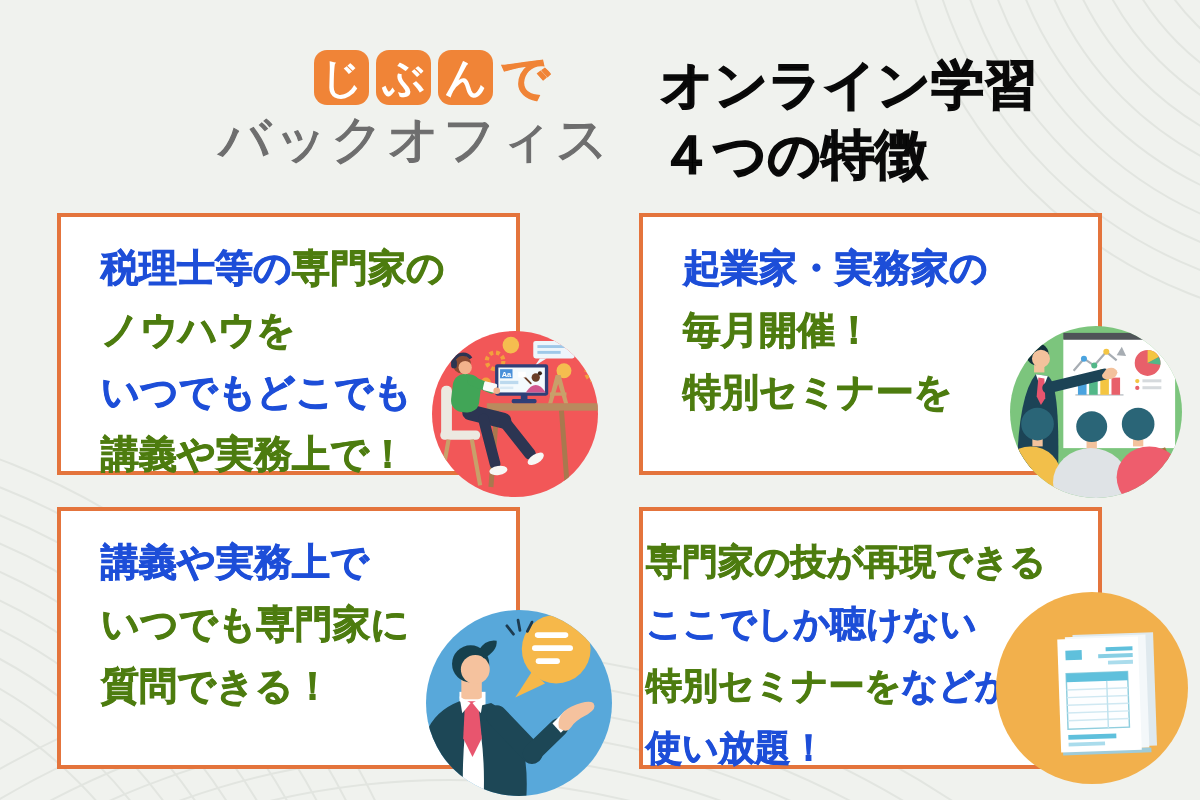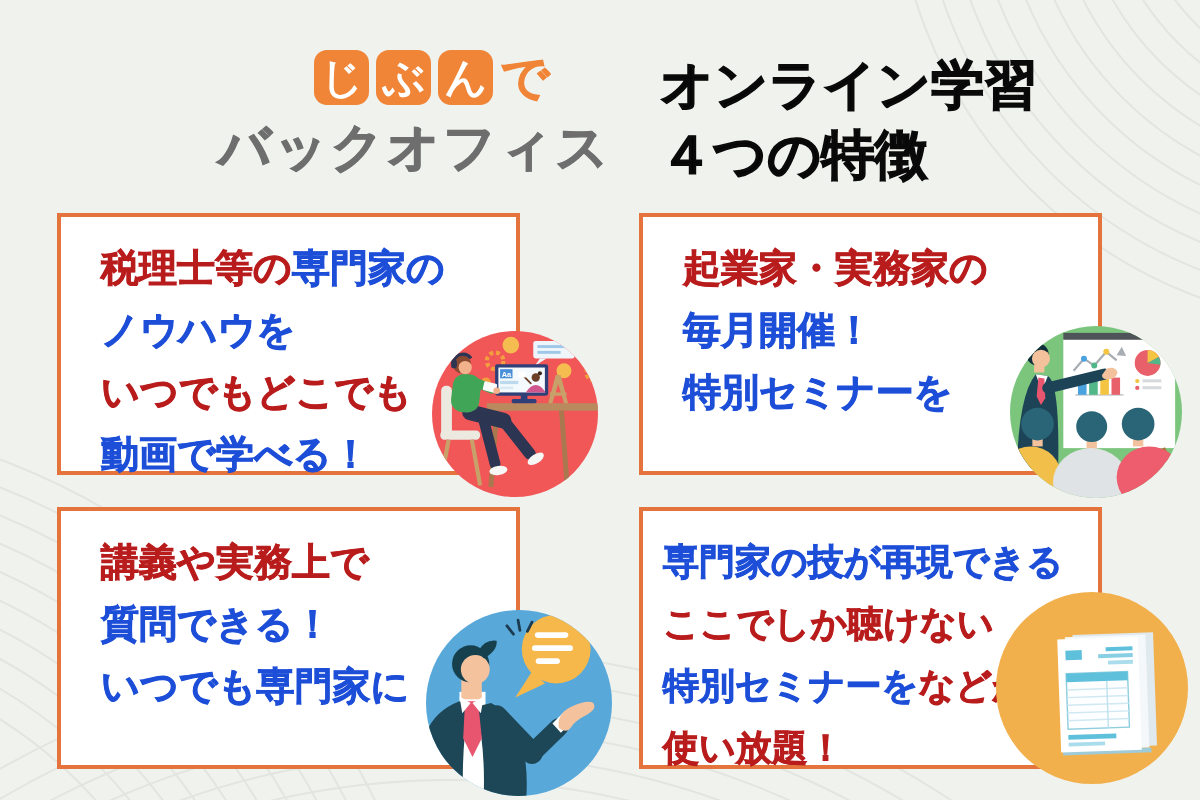--- a/index.html
+++ b/index.html
@@ -3,28 +3,28 @@
 <meta charset="utf-8">
 <style>
   * { margin:0; padding:0; box-sizing:border-box; }
   html,body { width:1200px; height:800px; overflow:hidden; }
   body { background:#f0f2ee; font-family:"Liberation Sans","DejaVu Sans",sans-serif; position:relative; }
   .bg-pattern { position:absolute; left:0; top:0; z-index:0; }
   .logo { position:absolute; left:215px; top:50px; width:400px; text-align:center; z-index:2; }
   .logo-top { display:flex; justify-content:center; align-items:flex-end; gap:7px; margin-left:34px; }
   .tile { width:55px; height:55px; background:#f08437; border-radius:13px; color:#fff; font-size:42px; font-weight:bold; display:flex; align-items:center; justify-content:center; }
   .logo-suffix { color:#f08437; font-size:48px; font-weight:bold; line-height:55px; -webkit-text-stroke:1px #f08437; }
-  .logo-name { color:#6e6e6e; font-size:52px; font-weight:bold; letter-spacing:3px; margin-top:8px; white-space:nowrap; -webkit-text-stroke:1.2px #6e6e6e; }
+  .logo-name { color:#6e6e6e; font-size:52px; font-weight:normal; letter-spacing:3px; white-space:nowrap; -webkit-text-stroke:1.2px #6e6e6e; }
   .title { position:absolute; left:660px; top:50px; z-index:2; font-size:53px; font-weight:bold; color:#000000; line-height:70px; -webkit-text-stroke:1.4px #0a0a0a; }
   .card { position:absolute; width:463px; height:262px; background:#fff; border:4px solid #e4743c; z-index:1; padding:20px 0 0 40px; }
   .card .line { font-size:38px; font-weight:bold; line-height:62px; white-space:nowrap; -webkit-text-stroke:0.9px currentColor; }
-  #card4 { padding-left:20px; }
+  #card4 { padding-left:3px; }
   #card4 .line { font-size:36px; }
-  .card .black { color:#b91c1c; }
-  .card .red { color:#1d4ed8; }
+  .card .black { color:#1d4ed8; }
+  .card .red { color:#4d7c0f; }
   #card1 { left:57px; top:213px; }
   #card2 { left:639px; top:213px; }
   #card3 { left:57px; top:507px; }
   #card4 { left:639px; top:507px; }
   .ill { position:absolute; z-index:3; }
   #ill1 { left:432px; top:331px; width:166px; height:166px; }
   #ill2 { left:1010px; top:326px; width:172px; height:172px; }
   #ill3 { left:426px; top:610px; width:186px; height:186px; }
   #ill4 { left:996px; top:592px; width:192px; height:192px; }
 </style>
@@ -76,31 +76,31 @@
 
 <div class="title">
   <div>オンライン学習</div>
   <div>４つの特徴</div>
 </div>
 
 <div id="card1" class="card">
     <div class="line"><span class="black">税理士等の</span><span class="red">専門家の</span></div>
     <div class="line"><span class="red">ノウハウを</span></div>
     <div class="line"><span class="black">いつでもどこでも</span></div>
-    <div class="line"><span class="red">動画で学べる！</span></div>
+    <div class="line"><span class="red">講義や実務上で！</span></div>
   </div>
 <div id="card2" class="card">
     <div class="line"><span class="black">起業家・実務家の</span></div>
     <div class="line"><span class="red">毎月開催！</span></div>
     <div class="line"><span class="red">特別セミナーを</span></div>
   </div>
 <div id="card3" class="card">
     <div class="line"><span class="black">講義や実務上で</span></div>
+    <div class="line"><span class="red">いつでも専門家に</span></div>
     <div class="line"><span class="red">質問できる！</span></div>
-    <div class="line"><span class="red">いつでも専門家に</span></div>
   </div>
 <div id="card4" class="card">
     <div class="line"><span class="red">専門家の技が再現できる</span></div>
     <div class="line"><span class="black">ここでしか聴けない</span></div>
     <div class="line"><span class="red">特別セミナーを</span><span class="black">などが</span></div>
     <div class="line"><span class="black">使い放題！</span></div>
   </div>
 
 <svg id="ill1" class="ill" viewBox="0 0 200 200">
   <defs>

